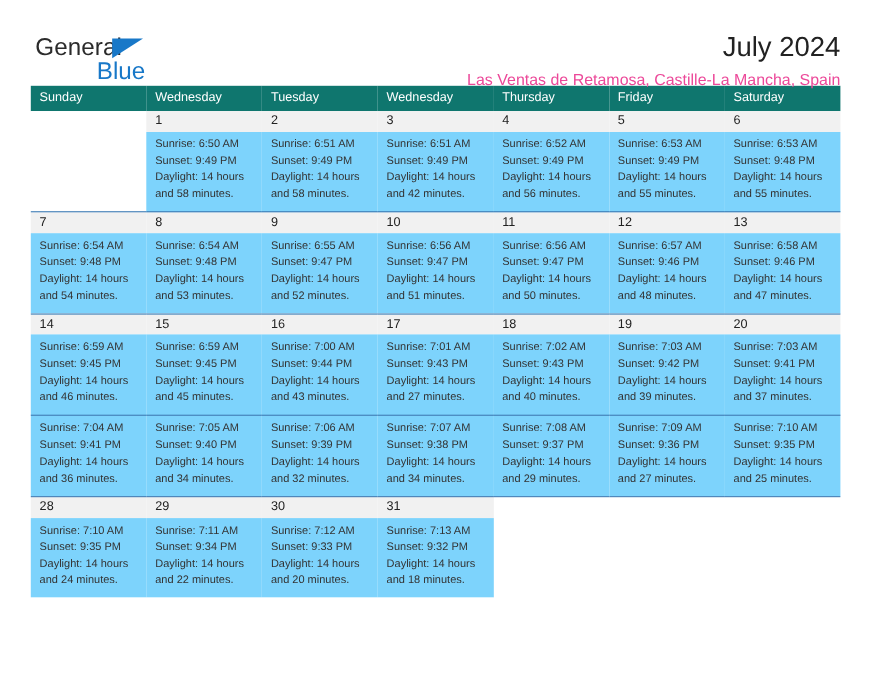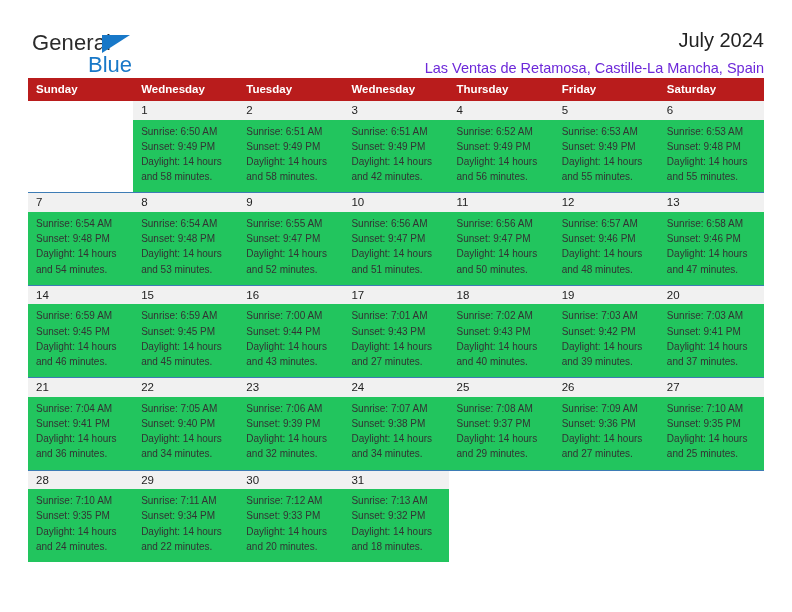--- a/index.html
+++ b/index.html
@@ -63,43 +63,43 @@
     color: #1878c8;
     line-height: 1;
   }
 
   .titles {
     text-align: right;
     flex: 1 1 auto;
     padding-top: 0;
   }
   .month-title {
-    font-size: 20px;
+    font-size: 25px;
     color: #222222;
     line-height: 1.05;
     white-space: nowrap;
   }
   .location {
     font-size: 14.5px;
-    color: #6d28d9;
+    color: #ec4899;
     margin-top: 9px;
     white-space: nowrap;
   }
 
   
   .calendar {
     margin-top: 6px;
     width: 736px;
     border-collapse: collapse;
     table-layout: fixed;
   }
   .calendar th {
-    background: #b91c1c;
+    background: #0f766e;
     color: #ffffff;
-    font-weight: bold;
+    font-weight: normal;
     font-size: 11.5px;
     text-align: left;
     padding: 5px 0 6px 8px;
     height: 20px;
     box-sizing: border-box;
   }
   .calendar col {
     width: 105.14px;
   }
 
@@ -111,21 +111,21 @@
     height: 17px;
     box-sizing: border-box;
     vertical-align: top;
     line-height: 1.1;
   }
   tr.daynum-row td.empty {
     background: #ffffff;
   }
 
   tr.info-row td {
-    background: #22c55e;
+    background: #7dd3fc;
     font-size: 10px;
     color: #333333;
     padding: 4px 4px 8px 8px;
     vertical-align: top;
     line-height: 1.52;
     height: 72px;
     box-sizing: border-box;
   }
   tr.info-row td.empty {
     background: #ffffff;
@@ -327,29 +327,20 @@
             <span class="cellline">Daylight: 14 hours</span>
             <span class="cellline">and 39 minutes.</span>
           </td>
           <td>
             <span class="cellline">Sunrise: 7:03 AM</span>
             <span class="cellline">Sunset: 9:41 PM</span>
             <span class="cellline">Daylight: 14 hours</span>
             <span class="cellline">and 37 minutes.</span>
           </td>
         </tr>
-        <tr class="daynum-row">
-          <td>21</td>
-          <td>22</td>
-          <td>23</td>
-          <td>24</td>
-          <td>25</td>
-          <td>26</td>
-          <td>27</td>
-        </tr>
         <tr class="info-row sep">
           <td>
             <span class="cellline">Sunrise: 7:04 AM</span>
             <span class="cellline">Sunset: 9:41 PM</span>
             <span class="cellline">Daylight: 14 hours</span>
             <span class="cellline">and 36 minutes.</span>
           </td>
           <td>
             <span class="cellline">Sunrise: 7:05 AM</span>
             <span class="cellline">Sunset: 9:40 PM</span>

